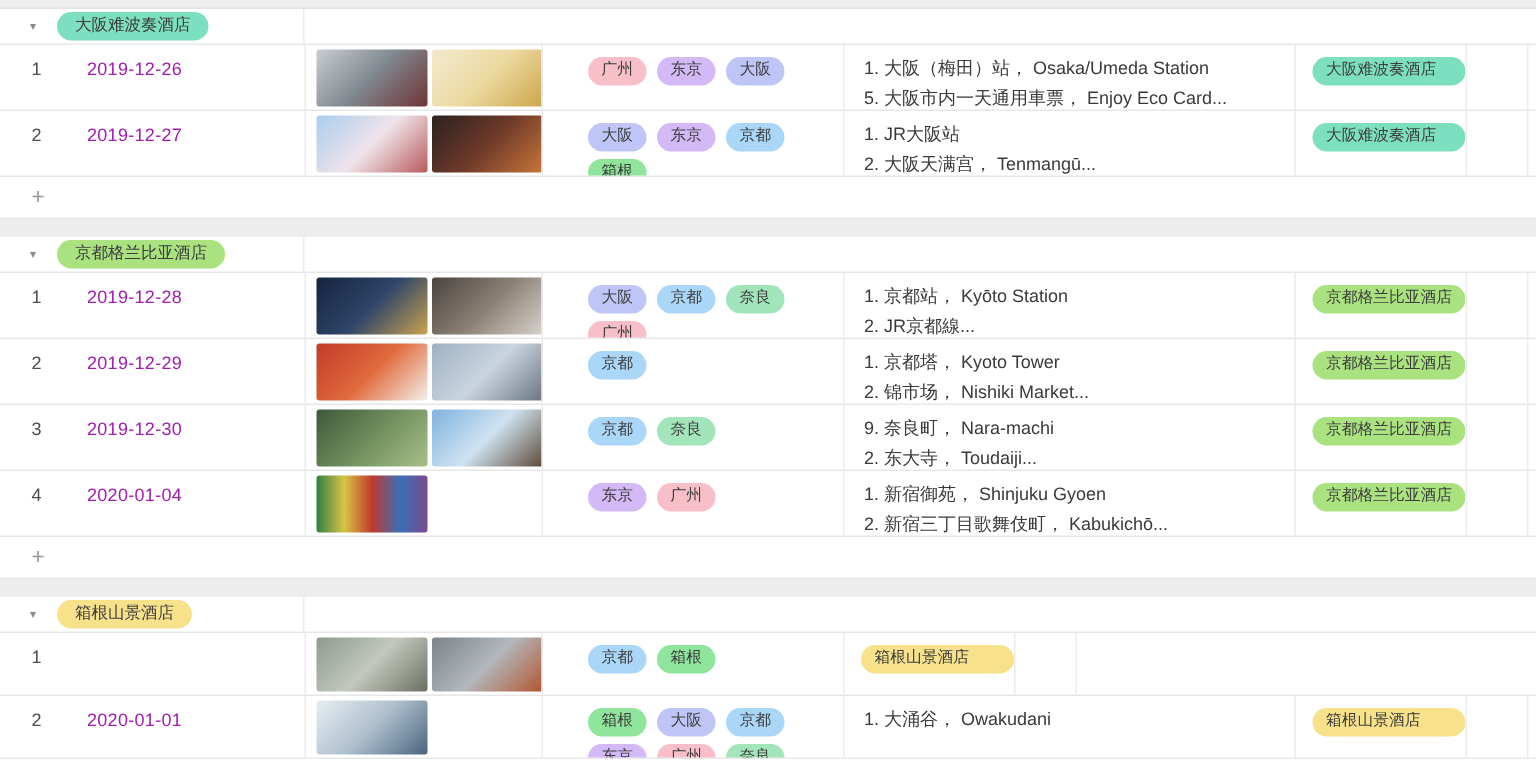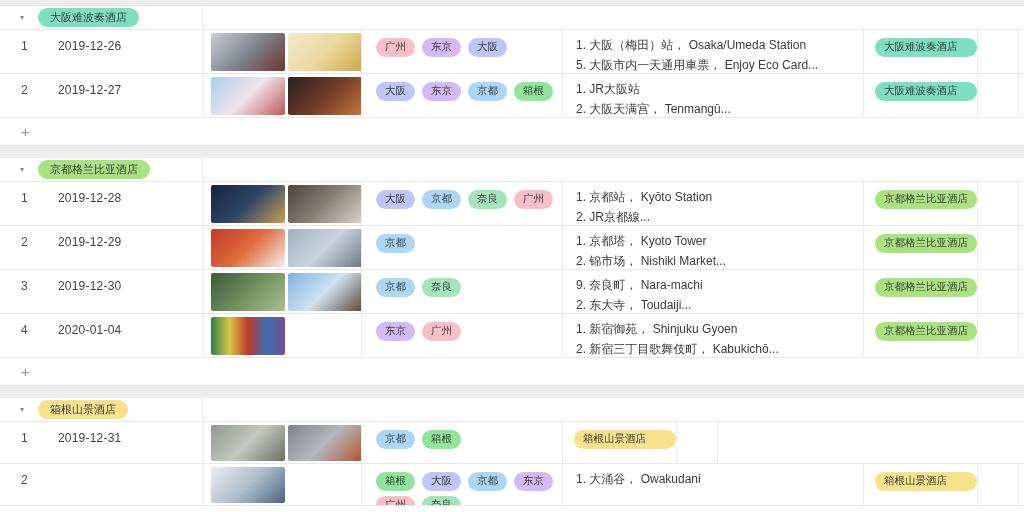--- a/index.html
+++ b/index.html
@@ -13,25 +13,25 @@
   .ghdr{display:flex;align-items:center;height:24px;background:#fff;border-bottom:1px solid #e7e7e7;box-sizing:border-box;}
   .ghdr-left{width:203px;height:100%;display:flex;align-items:center;border-right:1px solid #ebebeb;box-sizing:border-box;}
   .ghdr-right{flex:1;height:100%;}
   .tri{margin-left:20px;font-size:8px;color:#8a8a8a;line-height:1;cursor:default;}
   .badge{margin-left:14px;font-size:11px;padding:2px 12px 3px;border-radius:10px;color:#3c3c3c;white-space:nowrap;line-height:1.3;}
   .row{display:flex;background:#fff;border-bottom:1px solid #e7e7e7;box-sizing:border-box;}
   .cell{box-sizing:border-box;height:100%;overflow:hidden;}
   .bl{border-left:1px solid #ebebeb;}
   .c-first{width:203px;display:flex;}
   .rnum{width:40px;padding:9px 0 0 21px;font-size:12px;color:#4d4d4d;box-sizing:border-box;}
-  .rdate{padding:9px 0 0 18px;font-size:12px;color:#404040;letter-spacing:.2px;}
+  .rdate{padding:9px 0 0 18px;font-size:12px;color:#a21caf;letter-spacing:.2px;}
   .c-img{width:158px;display:flex;padding:3px 0 0 7px;gap:3px;align-items:flex-start;}
   .thumb{width:74px;height:38px;border-radius:2px;flex:none;}
   .short .thumb{height:36px;}
-  .c-tags{width:201px;display:flex;flex-wrap:wrap;align-content:flex-start;padding:8px 4px 0 14px;column-gap:7px;row-gap:5px;}
+  .c-tags{width:201px;display:flex;flex-wrap:wrap;align-content:flex-start;padding:8px 4px 0 30px;column-gap:7px;row-gap:5px;}
   .tag{font-size:10.5px;padding:2px 9px 3px;border-radius:10px;color:#3c3c3c;white-space:nowrap;line-height:1.3;height:fit-content;}
   .c-notes{width:301px;padding:5px 0 0 13px;font-size:12px;line-height:20px;color:#3a3a3a;}
   .note-line{white-space:nowrap;overflow:hidden;}
   .c-hotel{width:114px;padding:8px 0 0 11px;}
   .c-x1{width:41px;}
   .c-x2{flex:1;}
   .plus-row{height:28px;display:flex;align-items:center;background:#fff;border-bottom:1px solid #e7e7e7;box-sizing:border-box;cursor:pointer;}
   .plus{margin-left:21px;color:#999;font-size:15px;line-height:1;}
 </style>
 </head>
@@ -206,39 +206,39 @@
       <div class="ghdr">
         <div class="ghdr-left">
           <div class="tri">▾</div>
           <div class="badge" style="background: rgb(247, 226, 139);">箱根山景酒店</div>
         </div>
         <div class="ghdr-right"></div>
       </div>
       <div class="row short" style="height: 42px;">
         <div class="cell c-first">
           <div class="rnum">1</div>
-          <div class="rdate">2019-12-31</div>
         </div>
         <div class="cell c-img bl">
           <div class="thumb" style="background: linear-gradient(135deg, rgb(143, 154, 143) 0%, rgb(194, 200, 189) 50%, rgb(106, 111, 98) 100%);"></div>
           <div class="thumb" style="background: linear-gradient(135deg, rgb(125, 130, 136) 0%, rgb(179, 184, 189) 50%, rgb(178, 85, 47) 100%);"></div>
         </div>
         <div class="cell c-tags bl">
           <div class="tag" style="background: rgb(170, 214, 248);">京都</div>
           <div class="tag" style="background: rgb(142, 229, 155);">箱根</div>
         </div>
         <div class="cell c-hotel bl">
           <div class="tag" style="background: rgb(247, 226, 139);">箱根山景酒店</div>
         </div>
         <div class="cell c-x1 bl"></div>
         <div class="cell c-x2 bl"></div>
       </div>
       <div class="row short" style="height: 42px;">
         <div class="cell c-first">
           <div class="rnum">2</div>
+          <div class="rdate">2020-01-01</div>
         </div>
         <div class="cell c-img bl">
           <div class="thumb" style="background: linear-gradient(135deg, rgb(232, 238, 242) 0%, rgb(174, 191, 205) 50%, rgb(73, 101, 127) 100%);"></div>
         </div>
         <div class="cell c-tags bl">
           <div class="tag" style="background: rgb(142, 229, 155);">箱根</div>
           <div class="tag" style="background: rgb(191, 198, 247);">大阪</div>
           <div class="tag" style="background: rgb(170, 214, 248);">京都</div>
           <div class="tag" style="background: rgb(211, 185, 246);">东京</div>
           <div class="tag" style="background: rgb(248, 191, 201);">广州</div>

